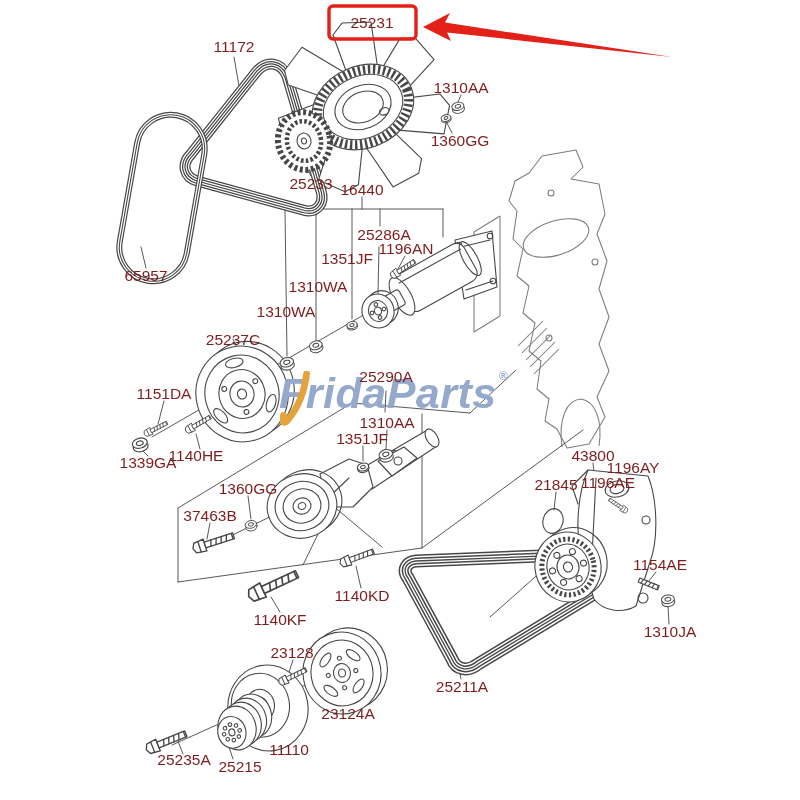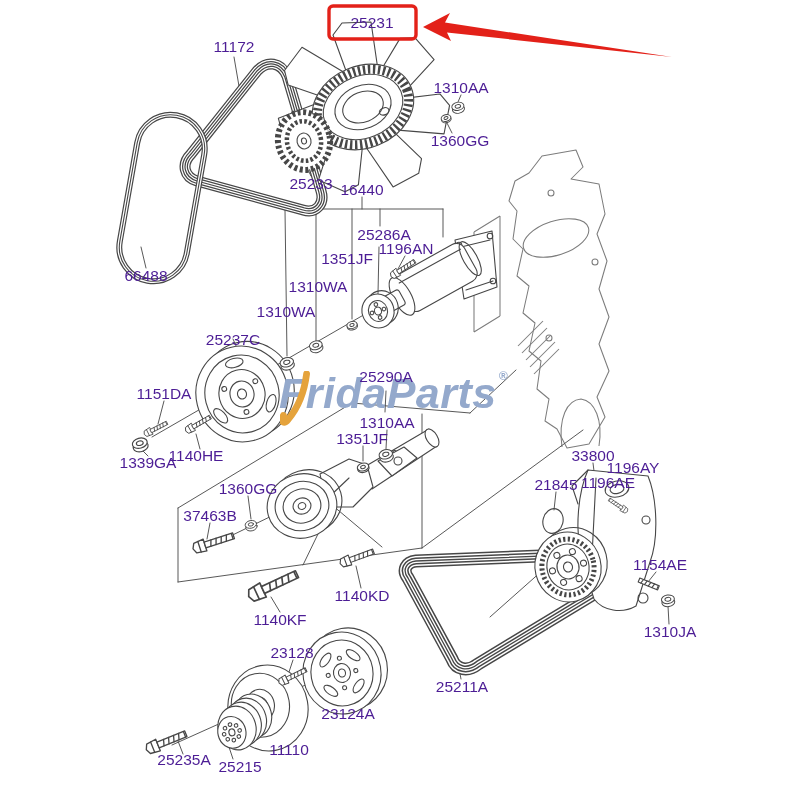--- a/index.html
+++ b/index.html
@@ -1,20 +1,20 @@
 <!DOCTYPE html>
 <html><head>
 <meta charset="utf-8">
 <style>
   html,body{margin:0;padding:0;background:#fff;}
   .stage{position:relative;width:800px;height:800px;background:#fff;overflow:hidden;
          font-family:"Liberation Sans",sans-serif;}
   .stage svg{position:absolute;left:0;top:0;}
   .pl{position:absolute;transform:translate(-50%,-50%);font:15.5px/1 "Liberation Sans",sans-serif;
-      color:#4c1d95;white-space:nowrap;}
+      color:#7f1d1d;white-space:nowrap;}
   .watermark{position:absolute;left:279px;top:369px;display:flex;align-items:flex-start;
       font:italic 700 43px "Liberation Sans",sans-serif;color:#94A9CC;letter-spacing:.5px;
       white-space:nowrap;}
   .watermark .sw{width:30px;height:58px;margin:2px 1px 0 1px;}
   .watermark .reg{font:italic 700 12px "Liberation Sans",sans-serif;margin-left:2px;}
   svg .ln{stroke:#474747;stroke-width:1.1;fill:none;stroke-linejoin:round;stroke-linecap:round;}
   svg .fw{stroke:#474747;stroke-width:1.1;fill:#fff;stroke-linejoin:round;}
   svg .thin{stroke:#4f4f4f;stroke-width:.95;fill:none;stroke-linecap:round;}
   svg .blk{stroke:#7c7c7c;stroke-width:1.05;fill:none;stroke-linejoin:round;}
 </style>
@@ -342,31 +342,31 @@
   <span class="pl" style="left:372px;top:23px">25231</span>
   <span class="pl" style="left:461px;top:88px">1310AA</span>
   <span class="pl" style="left:460px;top:141px">1360GG</span>
   <span class="pl" style="left:311px;top:184px">25233</span>
   <span class="pl" style="left:362px;top:190px">16440</span>
   <span class="pl" style="left:384px;top:235px">25286A</span>
   <span class="pl" style="left:406px;top:249px">1196AN</span>
   <span class="pl" style="left:347px;top:259px">1351JF</span>
   <span class="pl" style="left:318px;top:287px">1310WA</span>
   <span class="pl" style="left:286px;top:312px">1310WA</span>
-  <span class="pl" style="left:146px;top:276px">66488</span>
+  <span class="pl" style="left:146px;top:276px">65957</span>
   <span class="pl" style="left:233px;top:340px">25237C</span>
   <span class="pl" style="left:164px;top:394px">1151DA</span>
   <span class="pl" style="left:148px;top:463px">1339GA</span>
   <span class="pl" style="left:196px;top:456px">1140HE</span>
   <span class="pl" style="left:386px;top:377px">25290A</span>
   <span class="pl" style="left:387px;top:423px">1310AA</span>
   <span class="pl" style="left:362px;top:439px">1351JF</span>
   <span class="pl" style="left:248px;top:489px">1360GG</span>
   <span class="pl" style="left:210px;top:516px">37463B</span>
-  <span class="pl" style="left:593px;top:456px">33800</span>
+  <span class="pl" style="left:593px;top:456px">43800</span>
   <span class="pl" style="left:556px;top:485px">21845</span>
   <span class="pl" style="left:633px;top:468px">1196AY</span>
   <span class="pl" style="left:608px;top:483px">1196AE</span>
   <span class="pl" style="left:660px;top:565px">1154AE</span>
   <span class="pl" style="left:670px;top:632px">1310JA</span>
   <span class="pl" style="left:362px;top:596px">1140KD</span>
   <span class="pl" style="left:280px;top:620px">1140KF</span>
   <span class="pl" style="left:292px;top:653px">23128</span>
   <span class="pl" style="left:348px;top:714px">23124A</span>
   <span class="pl" style="left:462px;top:687px">25211A</span>

